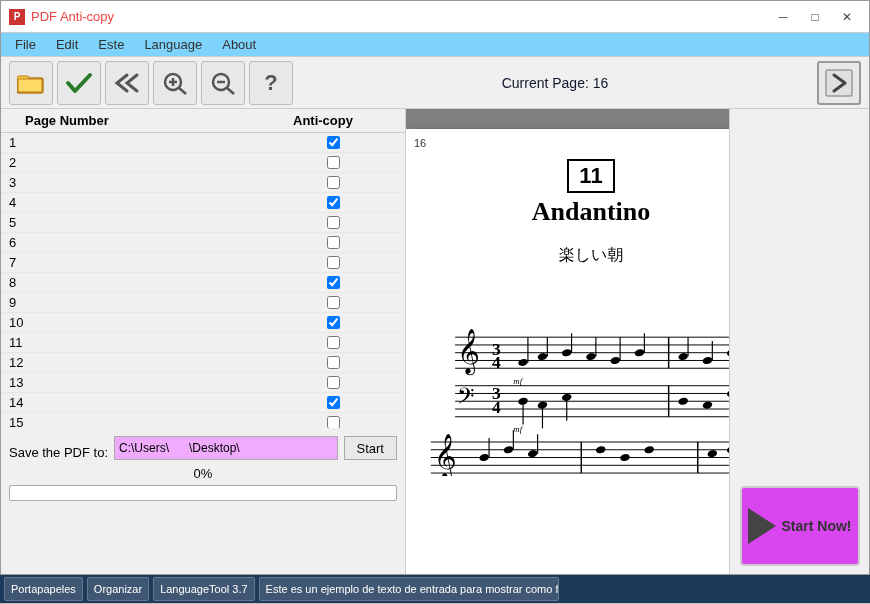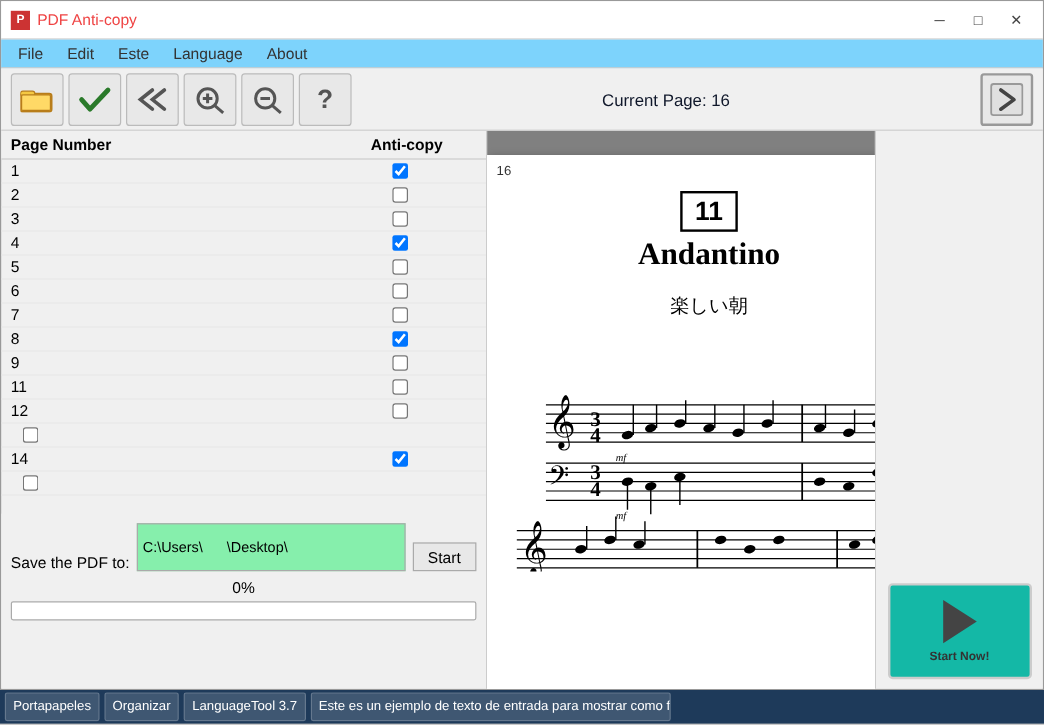--- a/index.html
+++ b/index.html
@@ -136,21 +136,21 @@
       width: 405px;
       border-right: 1px solid #ccc;
       display: flex;
       flex-direction: column;
     }
 
     .page-list-header {
       display: flex;
       background: #f0f0f0;
       border-bottom: 1px solid #ccc;
-      padding: 4px 8px;
+      padding: 4px 24px;
       font-weight: bold;
       font-size: 13px;
     }
     .col-page { flex: 1; }
     .col-anticopy { width: 80px; text-align: center; }
     .col-scroll { width: 18px; }
 
     .page-list {
       overflow-y: auto;
       height: 295px;
@@ -174,25 +174,25 @@
     .page-check input[type="checkbox"] { width: 13px; height: 13px; cursor: pointer; }
     .save-row {
       display: flex;
       align-items: flex-end;
       gap: 6px;
       margin-bottom: 6px;
     }
     .save-label { font-size: 13px; white-space: nowrap; }
     .save-path {
       flex: 1;
-      height: 40px;
+      height: 24px;
       border: 1px solid #aaa;
       padding: 2px 4px;
       font-size: 12px;
-      background: #86efac;
+      background: #f0abfc;
     }
     .browse-btn {
       height: 24px;
       padding: 0 12px;
       background: #e8e8e8;
       border: 1px solid #aaa;
       cursor: pointer;
       font-size: 13px;
     }
 
@@ -289,30 +289,30 @@
       background: #f0f0f0;
       border-left: 1px solid #ccc;
       border-top: 1px solid #ccc;
       display: flex;
       align-items: center;
       justify-content: center;
     }
     .start-btn {
       width: 120px;
       height: 80px;
-      background: #14b8a6;
+      background: #d946ef;
       border: 2px solid #ccc;
       border-radius: 4px;
       cursor: pointer;
       display: flex;
-      flex-direction: column;
+      flex-direction: row;
       align-items: center;
       justify-content: center;
       gap: 6px;
-      font-size: 10px;
+      font-size: 14px;
       font-weight: bold;
       color: #333;
     }
     .play-triangle {
       width: 0;
       height: 0;
       border-top: 18px solid transparent;
       border-bottom: 18px solid transparent;
       border-left: 28px solid #444;
     }
@@ -480,43 +480,51 @@
               <input type="checkbox" checked="" style="">
             </div>
           </div>
           <div class="page-row">
             <span class="page-num">9</span>
             <div class="page-check">
               <input type="checkbox" style="">
             </div>
           </div>
           <div class="page-row">
+            <span class="page-num">10</span>
+            <div class="page-check">
+              <input type="checkbox" checked="" style="">
+            </div>
+          </div>
+          <div class="page-row">
             <span class="page-num">11</span>
             <div class="page-check">
               <input type="checkbox" style="">
             </div>
           </div>
           <div class="page-row">
             <span class="page-num">12</span>
             <div class="page-check">
               <input type="checkbox" style="">
             </div>
           </div>
           <div class="page-row">
+            <span class="page-num">13</span>
             <div class="page-check">
               <input type="checkbox" style="">
             </div>
           </div>
           <div class="page-row">
             <span class="page-num">14</span>
             <div class="page-check">
               <input type="checkbox" checked="" style="">
             </div>
           </div>
           <div class="page-row">
+            <span class="page-num">15</span>
             <div class="page-check">
               <input type="checkbox" style="">
             </div>
           </div>
         </div>
 
       <div class="bottom-left">
         <div class="save-row">
           <span class="save-label">Save the PDF to:</span>
           <input class="save-path" type="text" value="C:\Users\      \Desktop\" style="">

